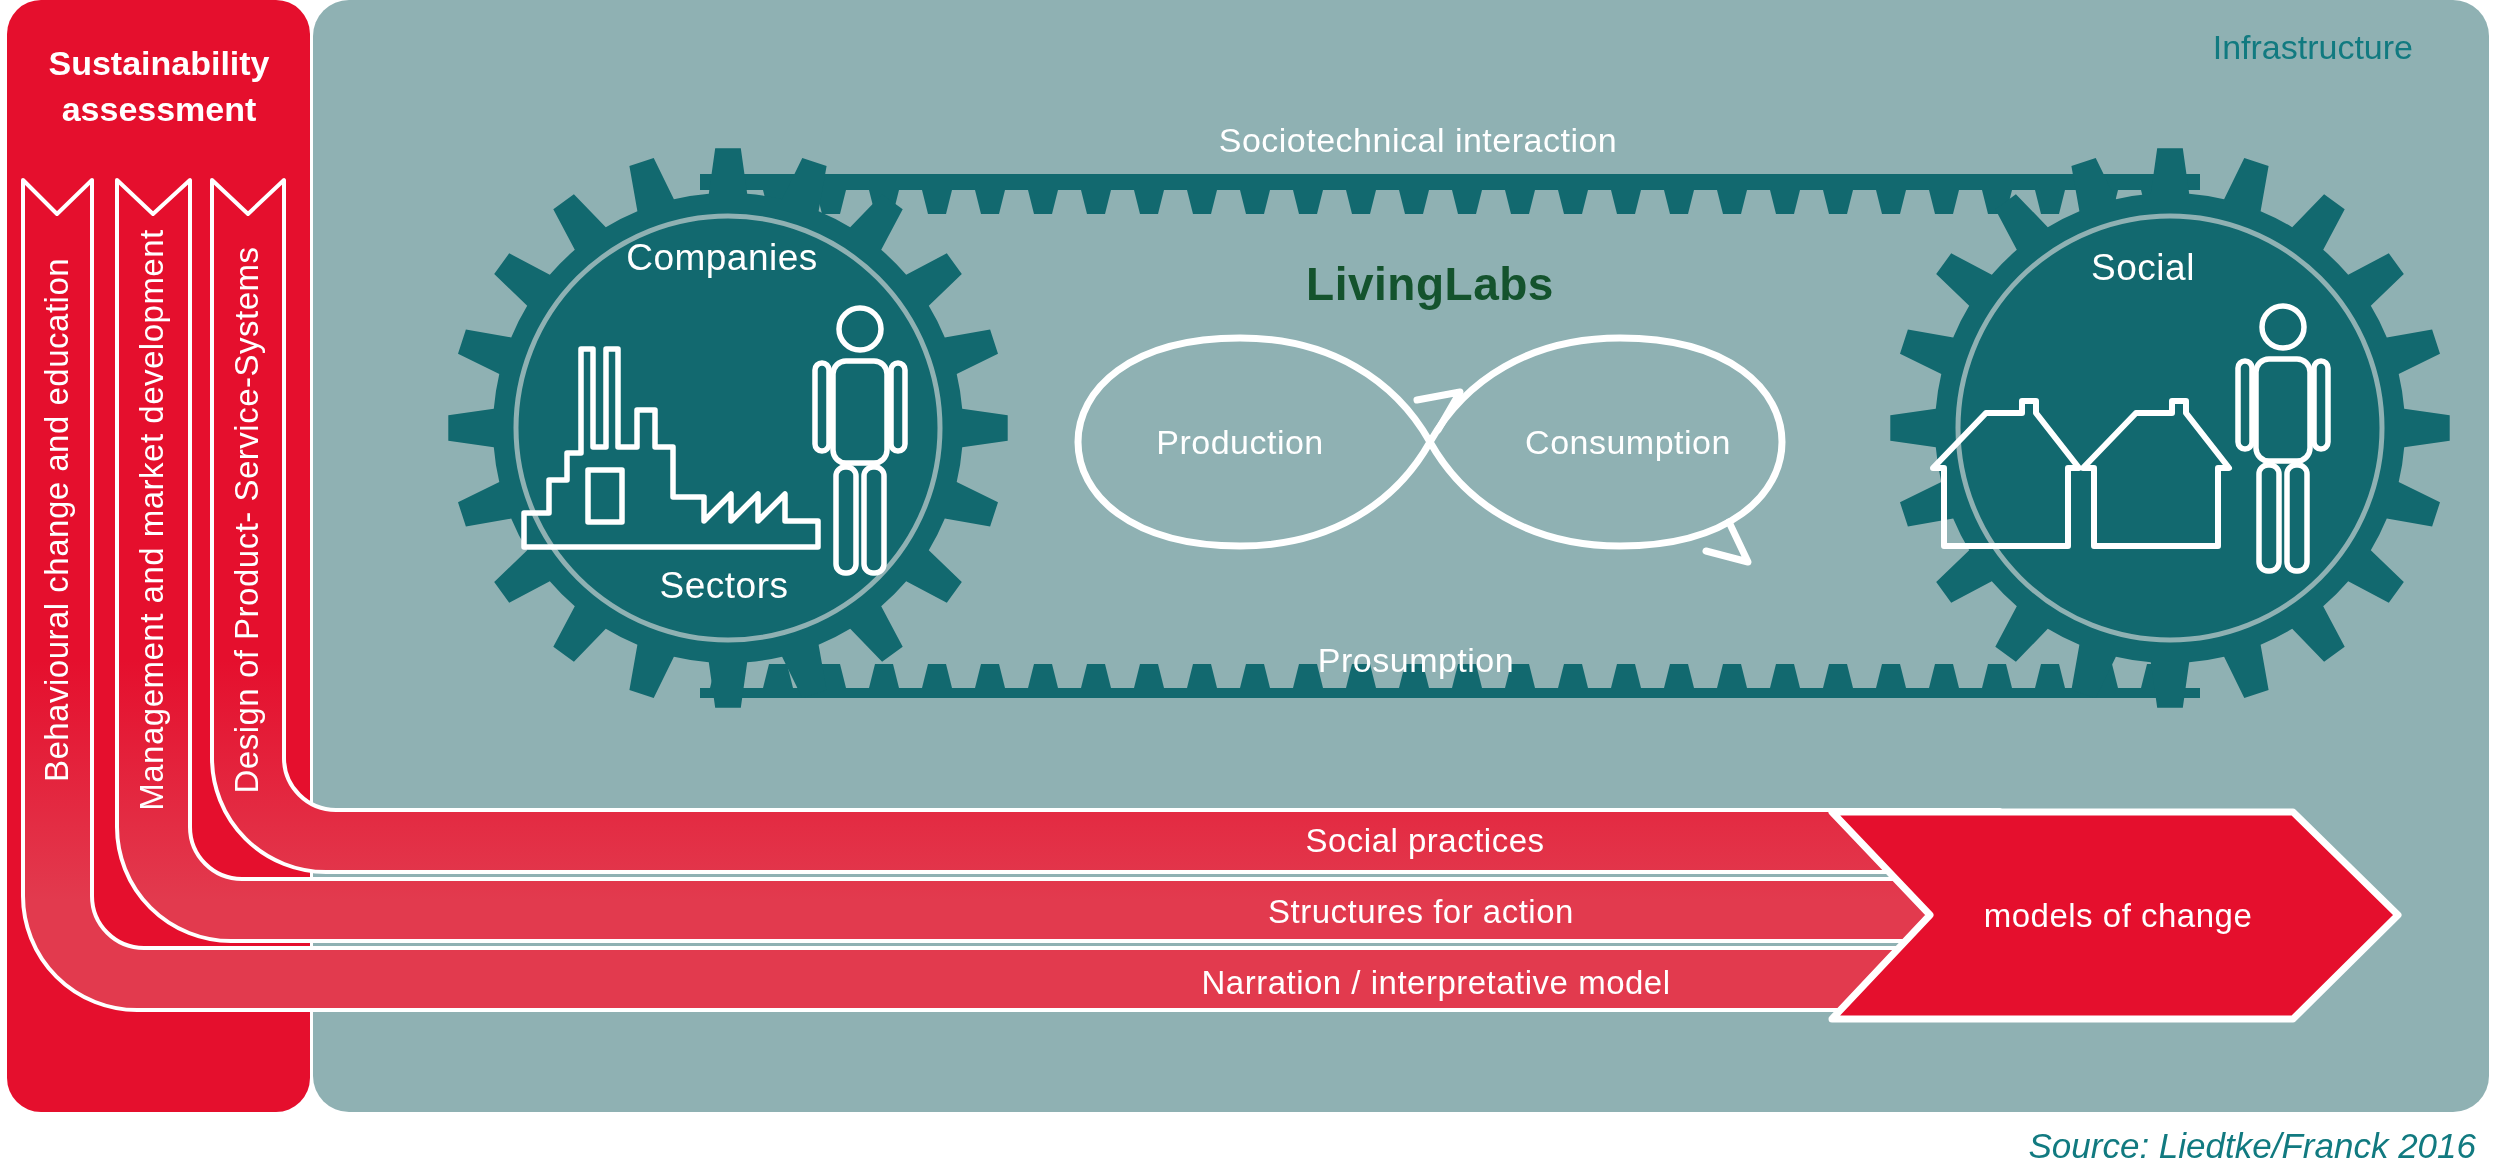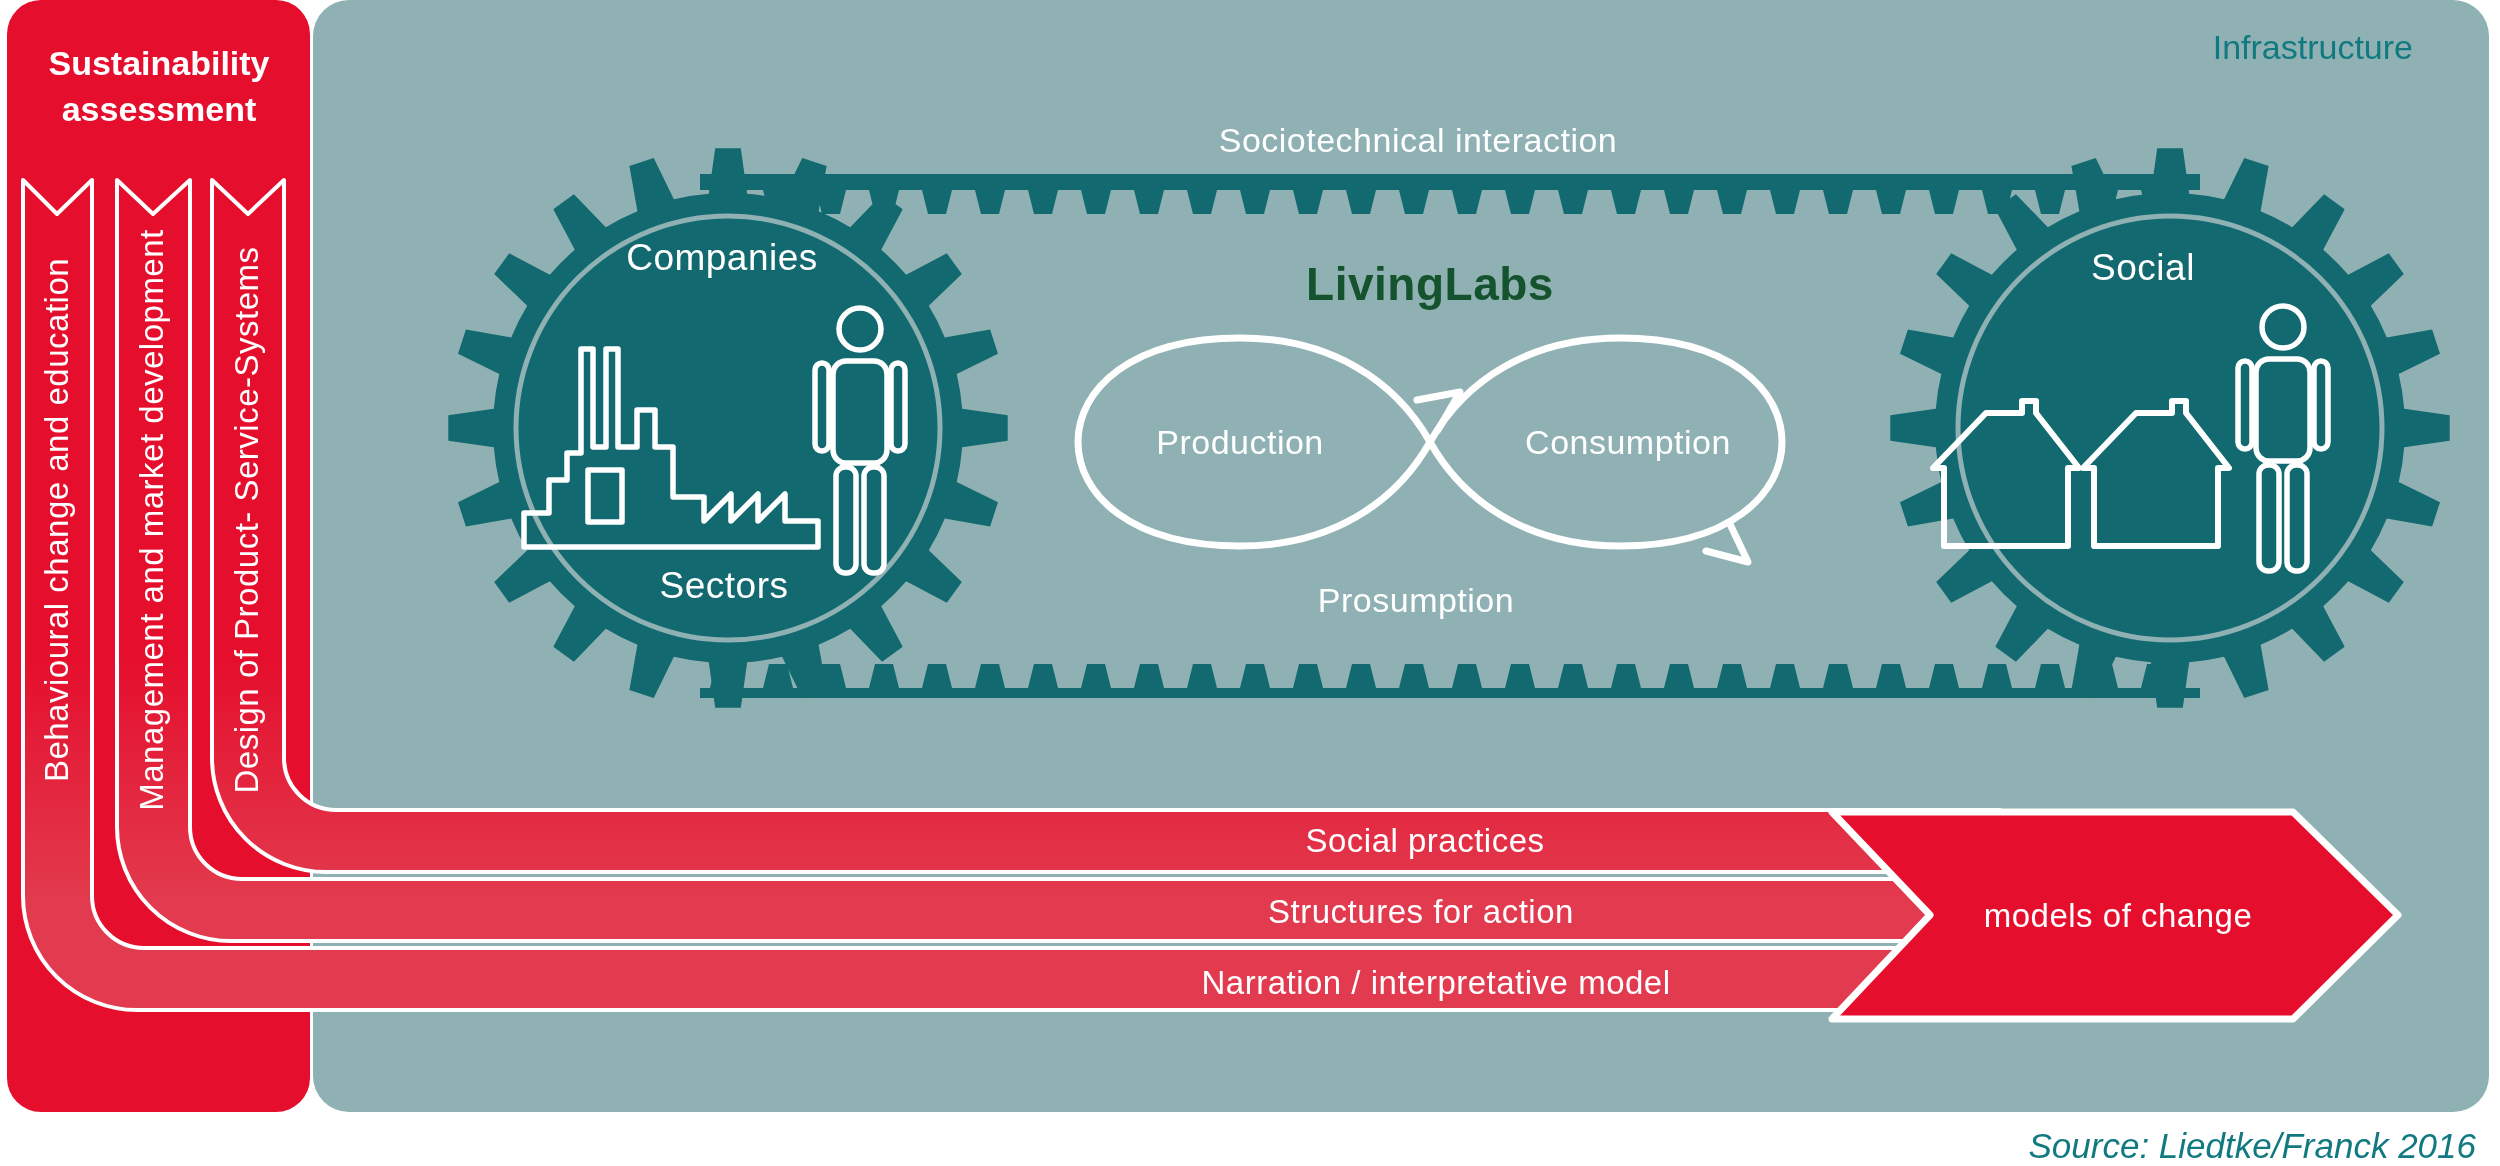--- a/index.html
+++ b/index.html
@@ -96,21 +96,21 @@
 
   <div class="panel-title">Sustainability assessment</div>
 
   <div class="vlbl" style="left:57px;top:520px;">Behavioural change and education</div>
   <div class="vlbl" style="left:152px;top:520px;">Management and market development</div>
   <div class="vlbl" style="left:247px;top:520px;">Design of Product- Service-Systems</div>
 
   <div class="corner-label">Infrastructure</div>
 
   <div class="lbl" style="left:1418px;top:140px;">Sociotechnical interaction</div>
-  <div class="lbl" style="left:1416px;top:600px;text-align:right;">Prosumption</div>
+  <div class="lbl" style="left:1416px;top:660px;text-align:right;">Prosumption</div>
 
   <div class="lbl brand" style="left:1430px;top:284px;">LivingLabs</div>
   <div class="lbl" style="left:1240px;top:442px;">Production</div>
   <div class="lbl" style="left:1628px;top:442px;">Consumption</div>
 
   <div class="lbl gear-lbl" style="left:722px;top:258px;">Companies</div>
   <div class="lbl gear-lbl" style="left:724px;top:586px;">Sectors</div>
 
   <div class="lbl gear-lbl" style="left:2143px;top:268px;">Social</div>
 

